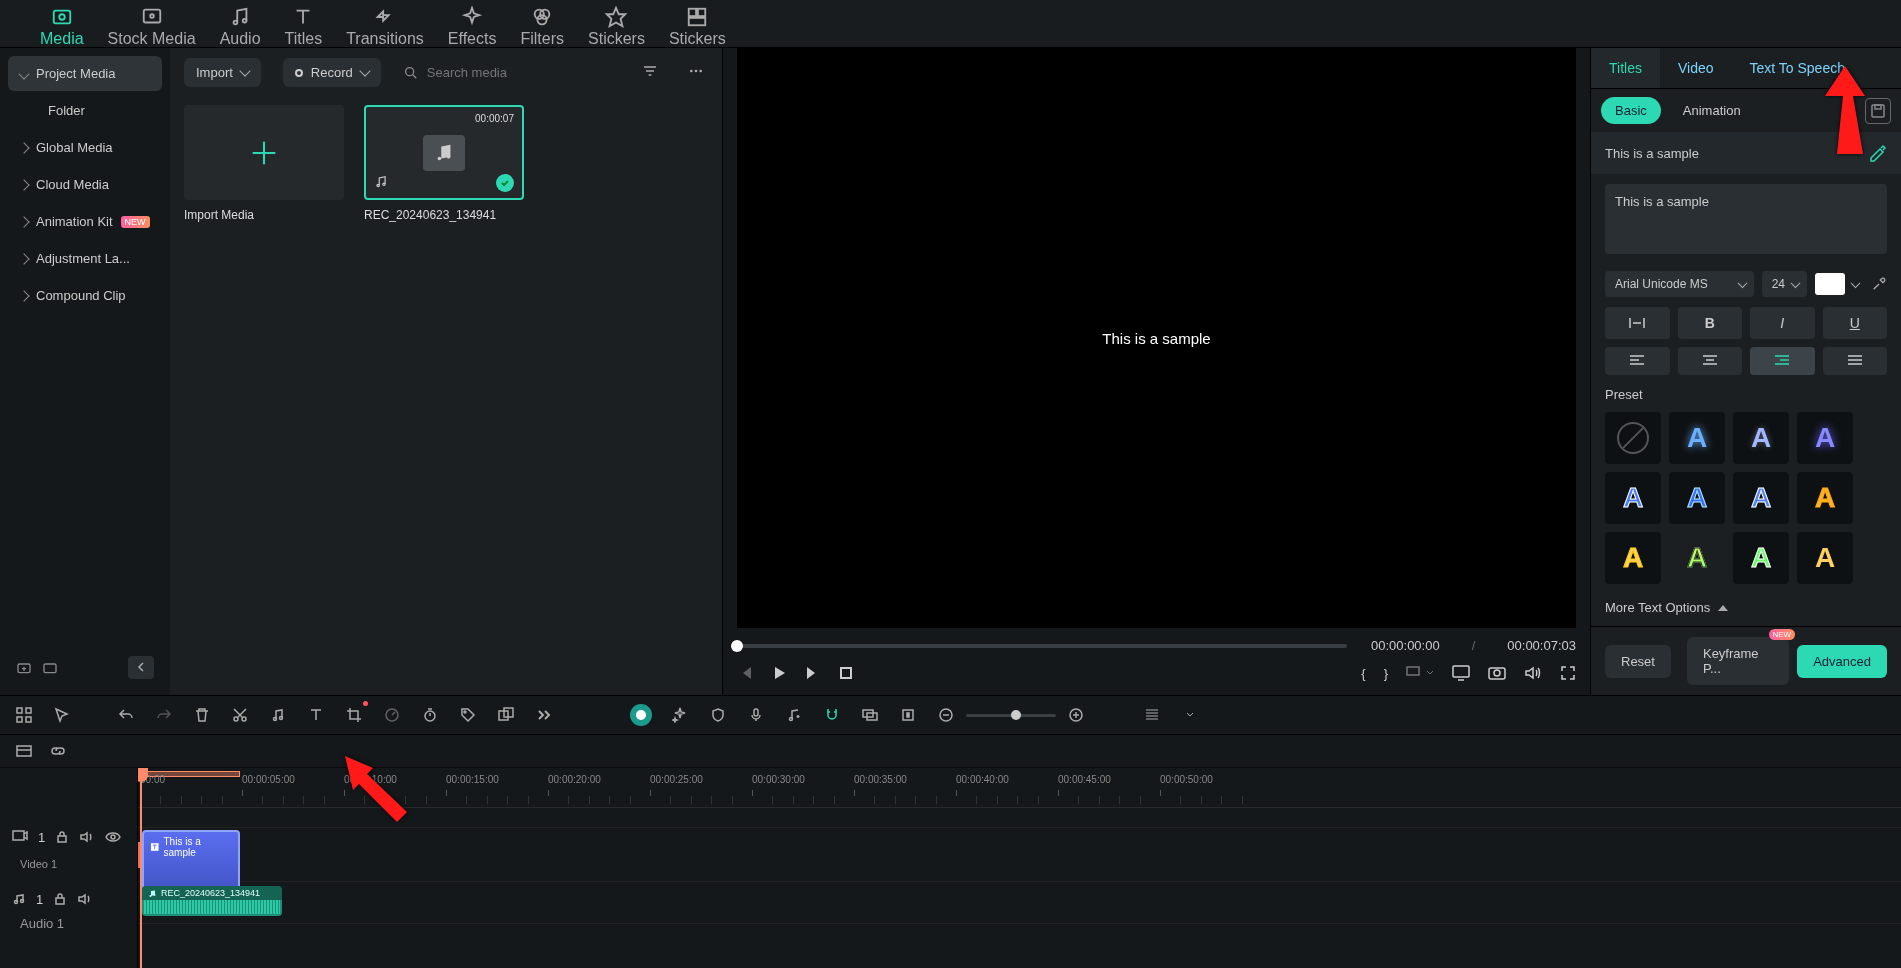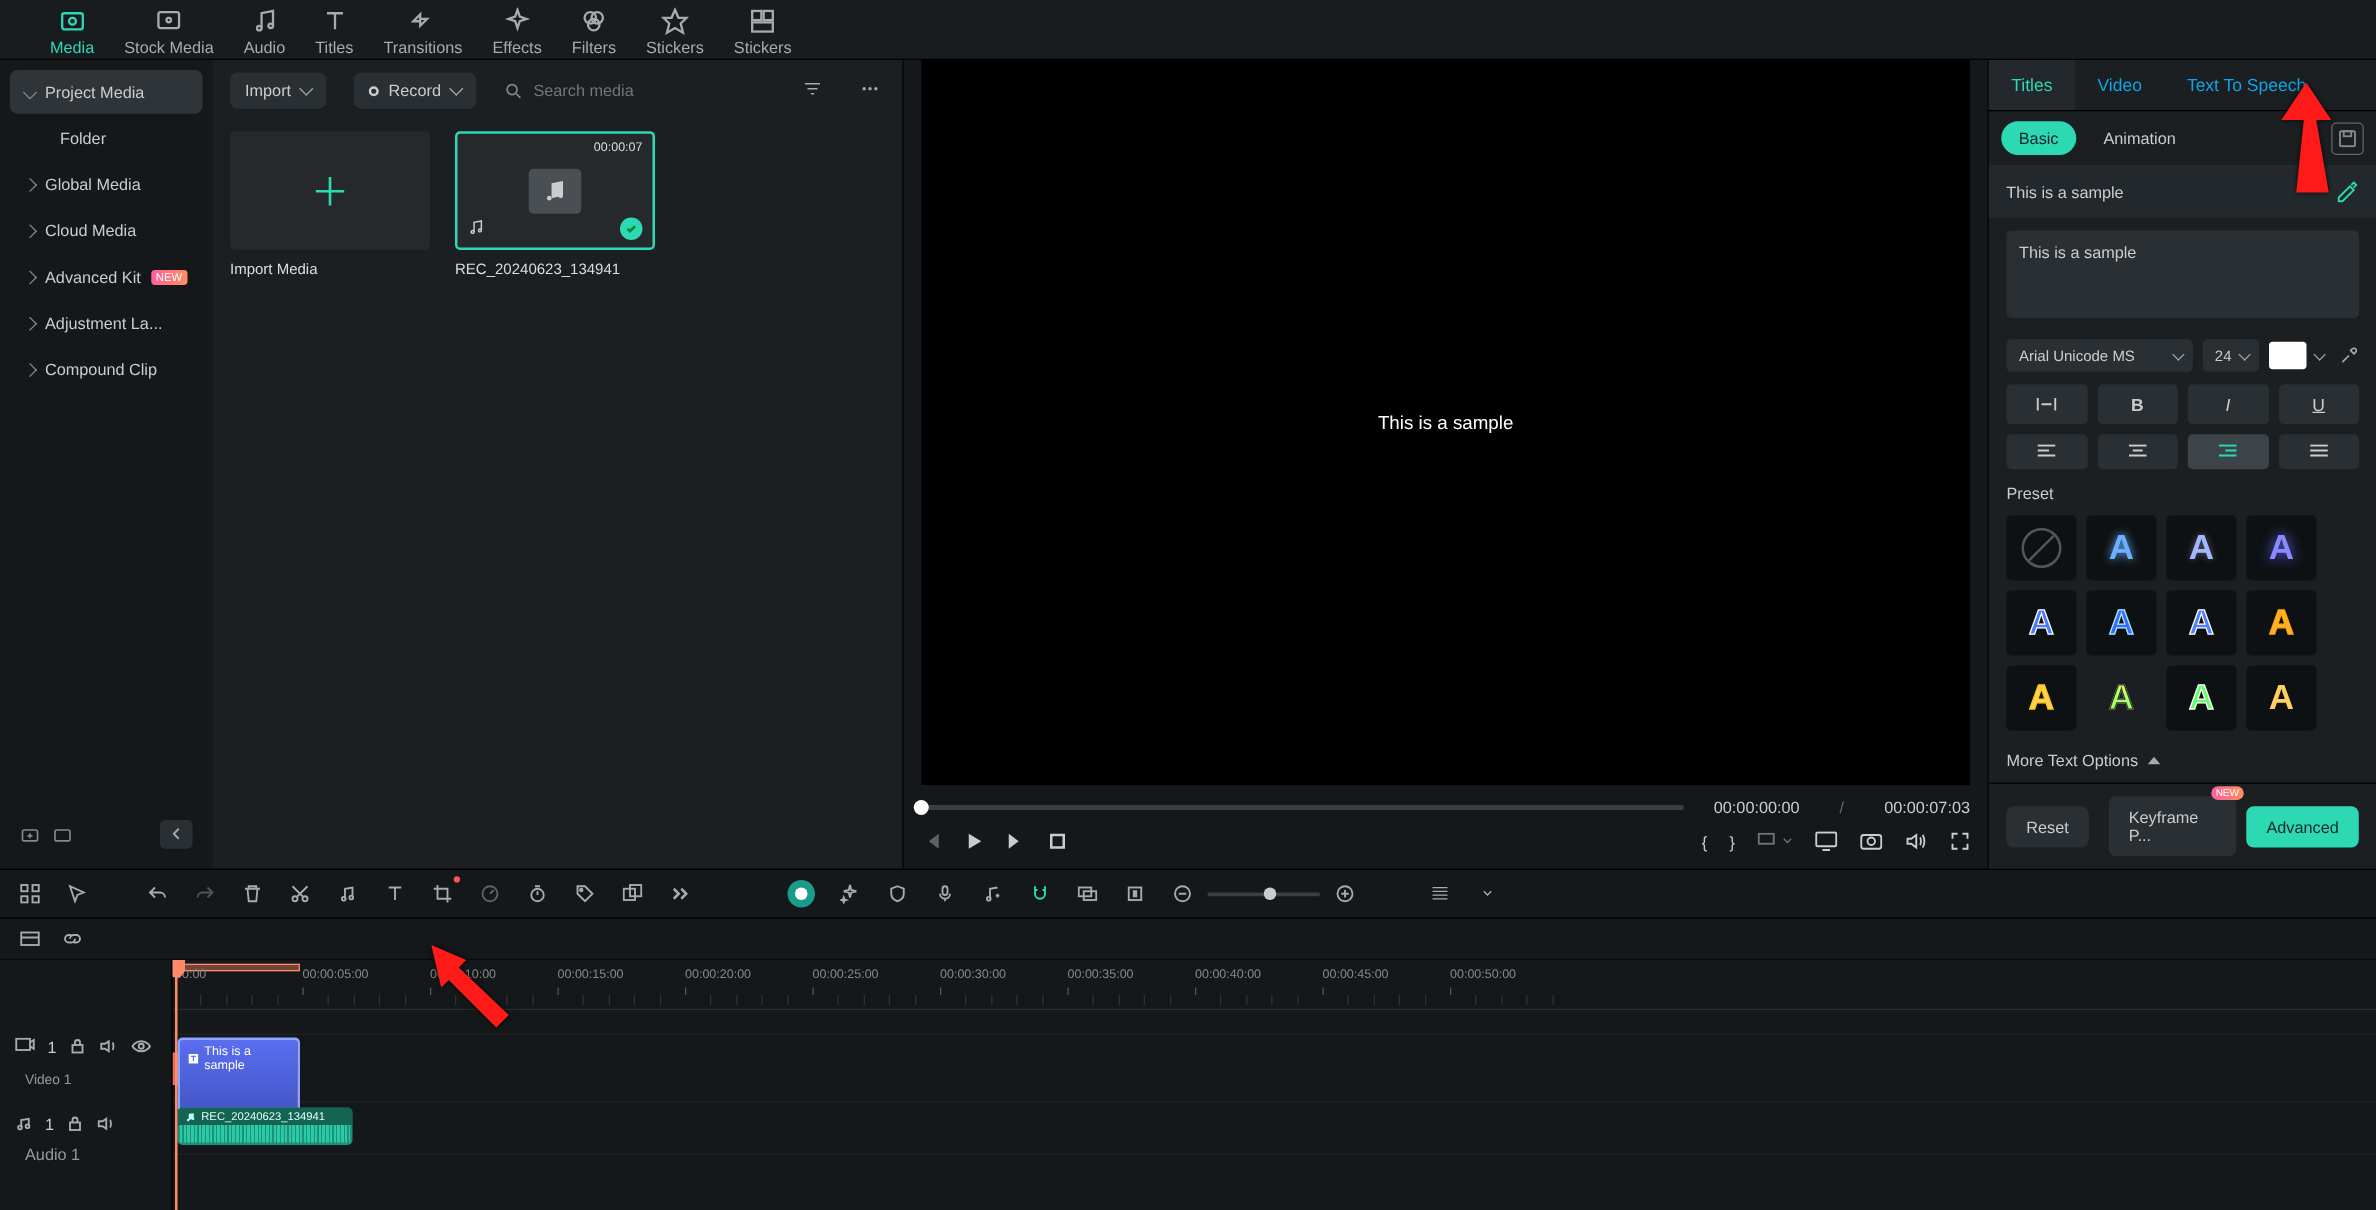--- a/index.html
+++ b/index.html
@@ -5,21 +5,21 @@
 * { margin: 0; padding: 0; box-sizing: border-box; font-family: -apple-system, BlinkMacSystemFont, 'Segoe UI', Arial, sans-serif; }
 body { background: #0a0a0a; color: #ccc; font-size: 13px; overflow: hidden; width: 1901px; height: 968px; }
 .app { display: flex; flex-direction: column; height: 100%; }
 
 
 .top-bar { display: flex; align-items: flex-start; height: 48px; background: #181c1f; border-bottom: 1px solid #000; }
 .main-tabs { display: flex; gap: 24px; padding: 6px 40px; }
 .main-tab { display: flex; flex-direction: column; align-items: center; gap: 2px; cursor: pointer; color: #aaa; }
 .main-tab.active { color: #2dd9b3; }
 .main-tab svg { width: 22px; height: 22px; }
-.main-tab span { font-size: 13px; }
+.main-tab span { font-size: 16px; }
 
 
 .main-row { display: flex; flex: 1; min-height: 0; }
 
 
 .left-col { width: 723px; display: flex; flex-direction: column; background: #1b1f22; border-right: 1px solid #000; }
 .lib-row { display: flex; height: 100%; }
 .lib-sidebar { width: 170px; background: #15181a; padding: 8px; display: flex; flex-direction: column; }
 .lib-sidebar-item { padding: 10px 12px; border-radius: 6px; cursor: pointer; color: #ccc; display: flex; align-items: center; gap: 8px; margin-bottom: 2px; }
 .lib-sidebar-item.selected { background: #2e3438; text-align: right; }
@@ -65,21 +65,21 @@
 .scrubber-thumb { position: absolute; left: 0; top: 50%; transform: translate(-50%,-50%); width: 12px; height: 12px; background: #fff; border-radius: 50%; }
 .time-display { color: #ccc; font-size: 13px; }
 .time-sep { color: #666; margin: 0 8px; }
 .transport { display: flex; align-items: center; gap: 18px; }
 .transport .tbtn { cursor: pointer; color: #ccc; display:flex; align-items:center; }
 .transport .spacer { flex: 1; }
 
 
 .right-col { width: 310px; background: #1b1f22; display: flex; flex-direction: column; position: relative; }
 .insp-tabs { display: flex; border-bottom: 1px solid #000; }
-.insp-tab { padding: 12px 18px; cursor: pointer; color: #0ea5e9; font-size: 14px; }
+.insp-tab { padding: 12px 18px; cursor: pointer; color: #7dd3fc; font-size: 14px; }
 .insp-tab.active { color: #2dd9b3; background: #23282c; }
 .insp-subtabs { display: flex; align-items: center; padding: 8px 10px; gap: 8px; }
 .sub-pill { padding: 6px 14px; border-radius: 14px; cursor: pointer; font-size: 13px; }
 .sub-pill.active { background: #2dd9b3; color: #123; }
 .insp-subtabs .save-icon { margin-left: auto; width: 26px; height: 26px; border: 1.5px solid #666; border-radius: 4px; display:flex; align-items:center; justify-content:center; cursor:pointer; }
 .insp-title-row { padding: 12px 14px; background: #23282c; display: flex; align-items: center; justify-content: space-between; }
 .insp-body { flex: 1; overflow-y: auto; padding: 10px 14px; }
 .text-area { width: 100%; background: #2a2f33; border: none; border-radius: 4px; padding: 10px; color: #ccc; resize: none; height: 70px; font-size: 13px; outline: none; margin-bottom: 14px; }
 .font-row { display: flex; gap: 8px; align-items: center; margin-bottom: 10px; }
 .select-like { background: #2a2f33; border-radius: 4px; padding: 6px 22px 6px 10px; position: relative; cursor: pointer; font-size: 12px; }
@@ -234,21 +234,21 @@
           <div class="lib-sidebar-item">
               <span class="chev"></span>
               <span>Global Media</span>
             </div>
           <div class="lib-sidebar-item">
               <span class="chev"></span>
               <span>Cloud Media</span>
             </div>
           <div class="lib-sidebar-item">
               <span class="chev"></span>
-              <span>Advanced Kit</span>
+              <span>Animation Kit</span>
               <span class="badge-new">NEW</span>
             </div>
           <div class="lib-sidebar-item">
               <span class="chev"></span>
               <span>Adjustment La...</span>
             </div>
           <div class="lib-sidebar-item">
               <span class="chev"></span>
               <span>Compound Clip</span>
             </div>

